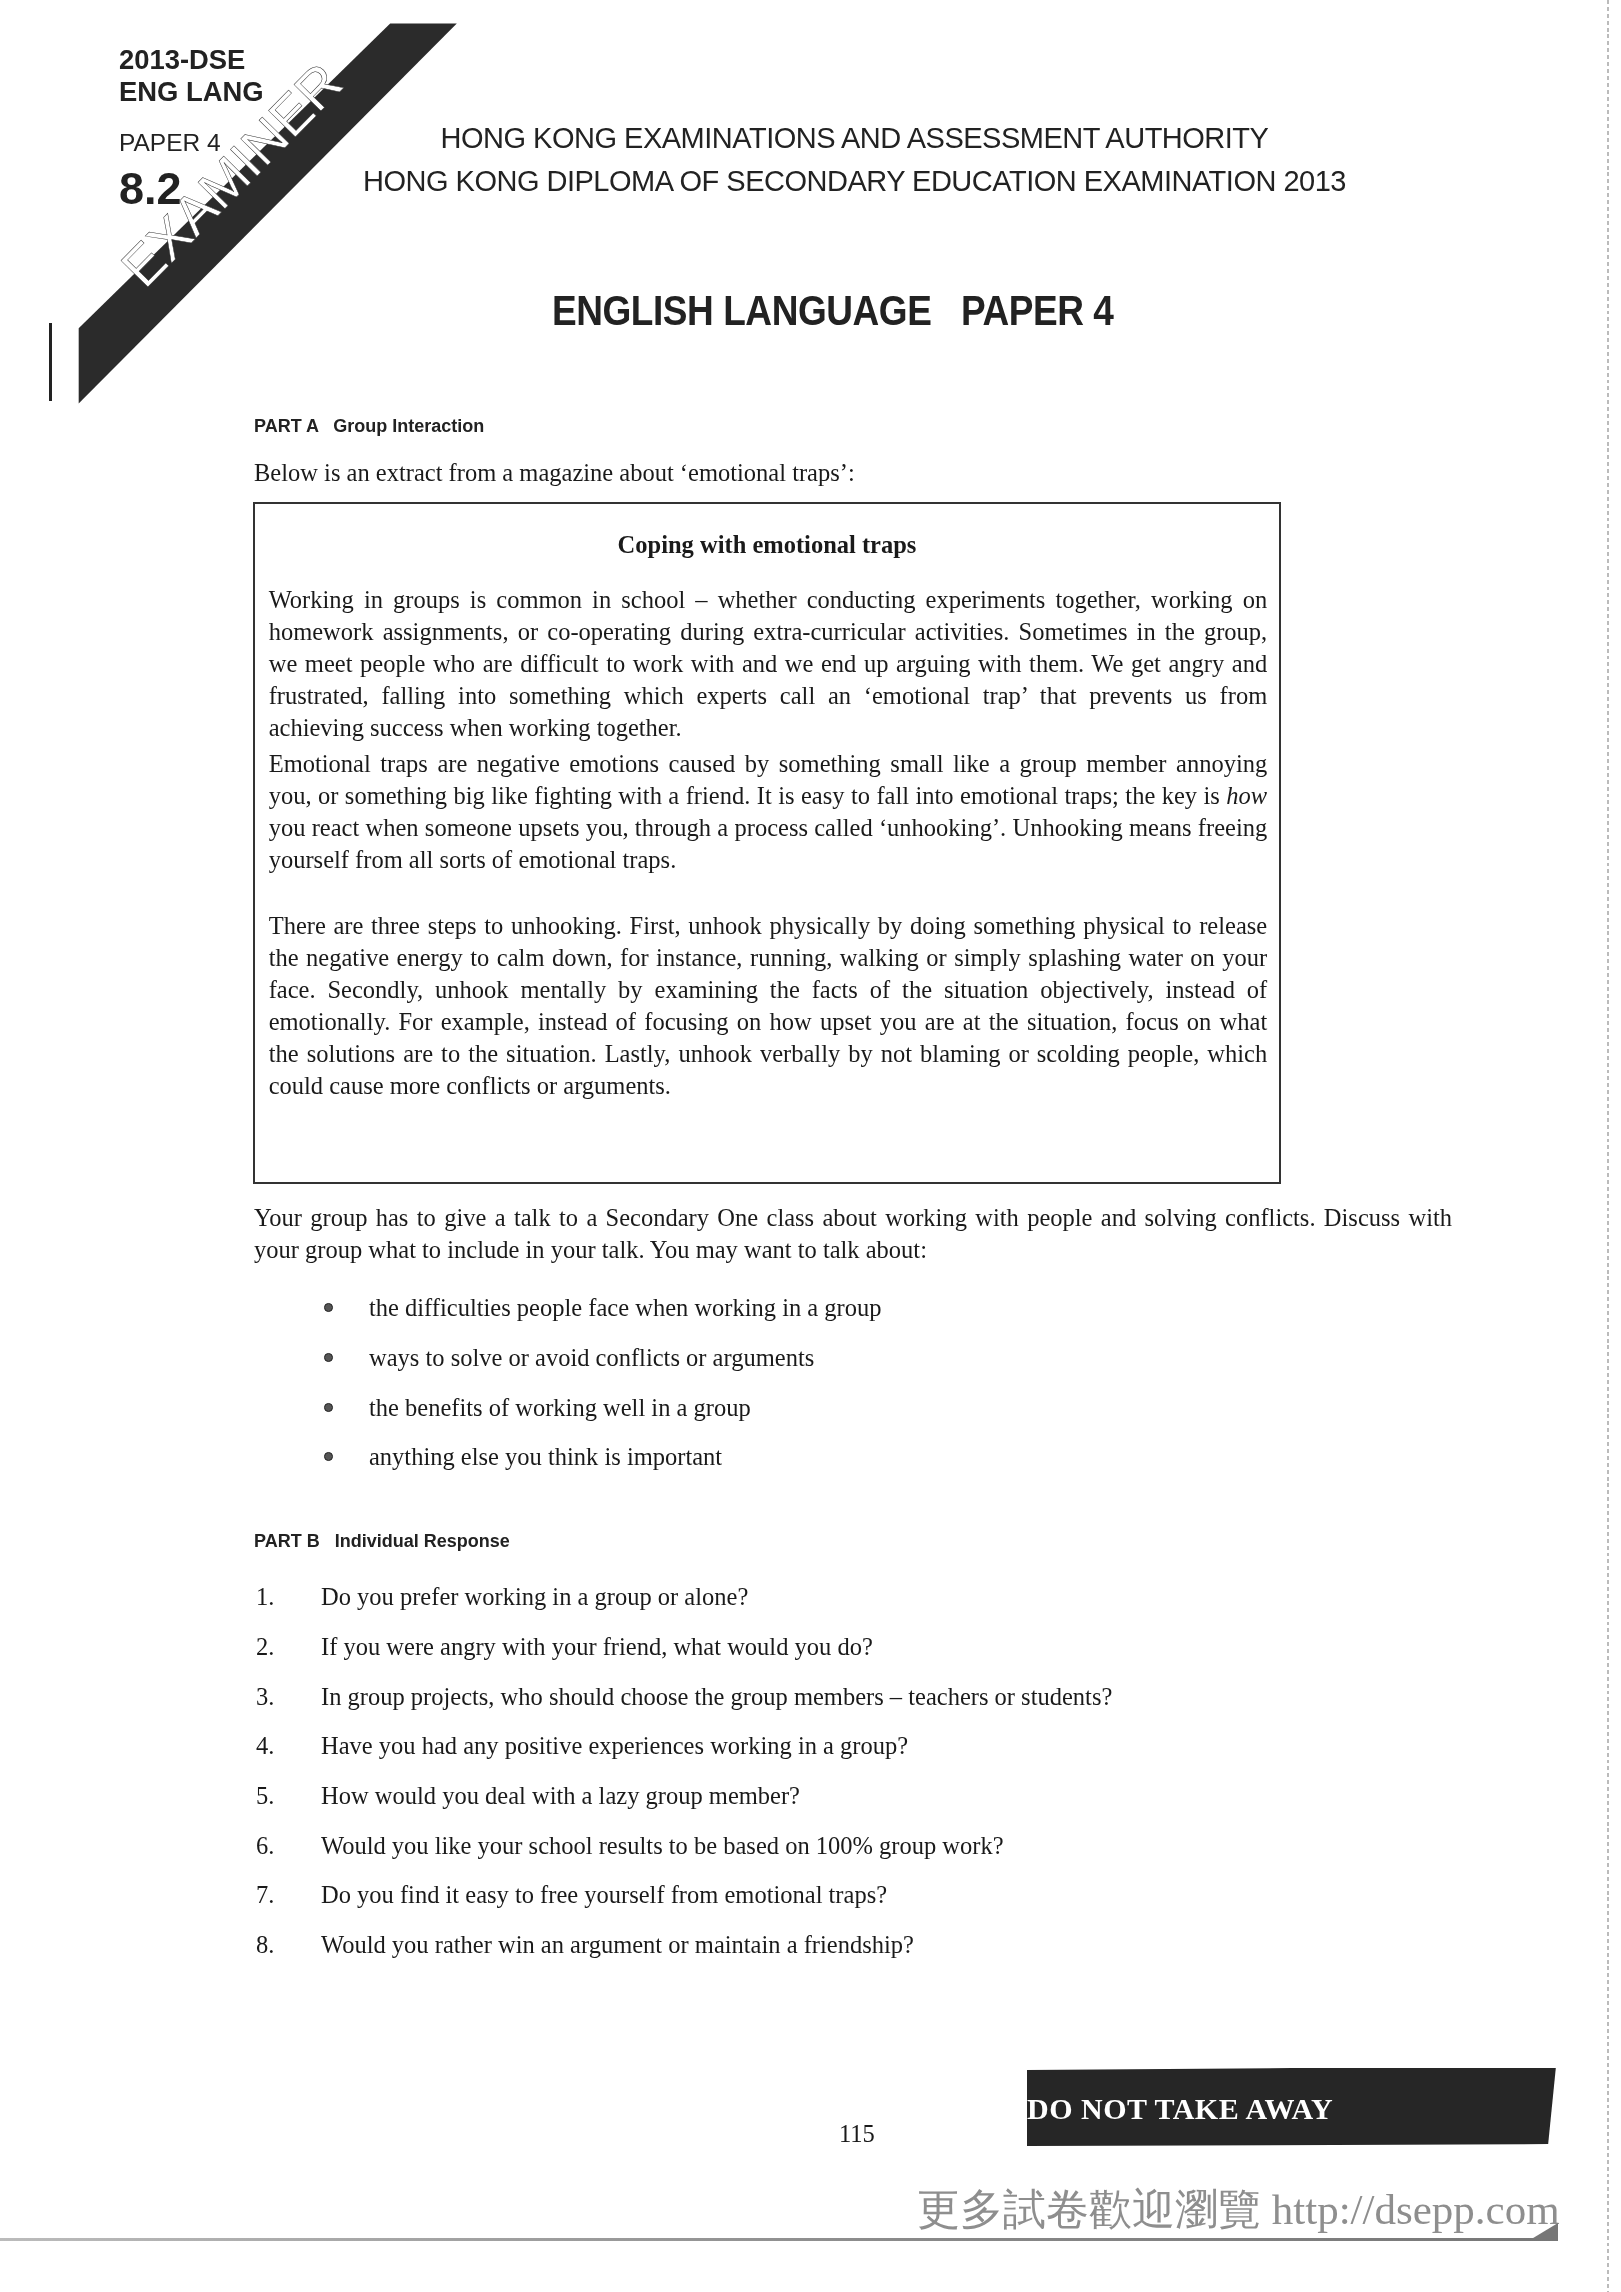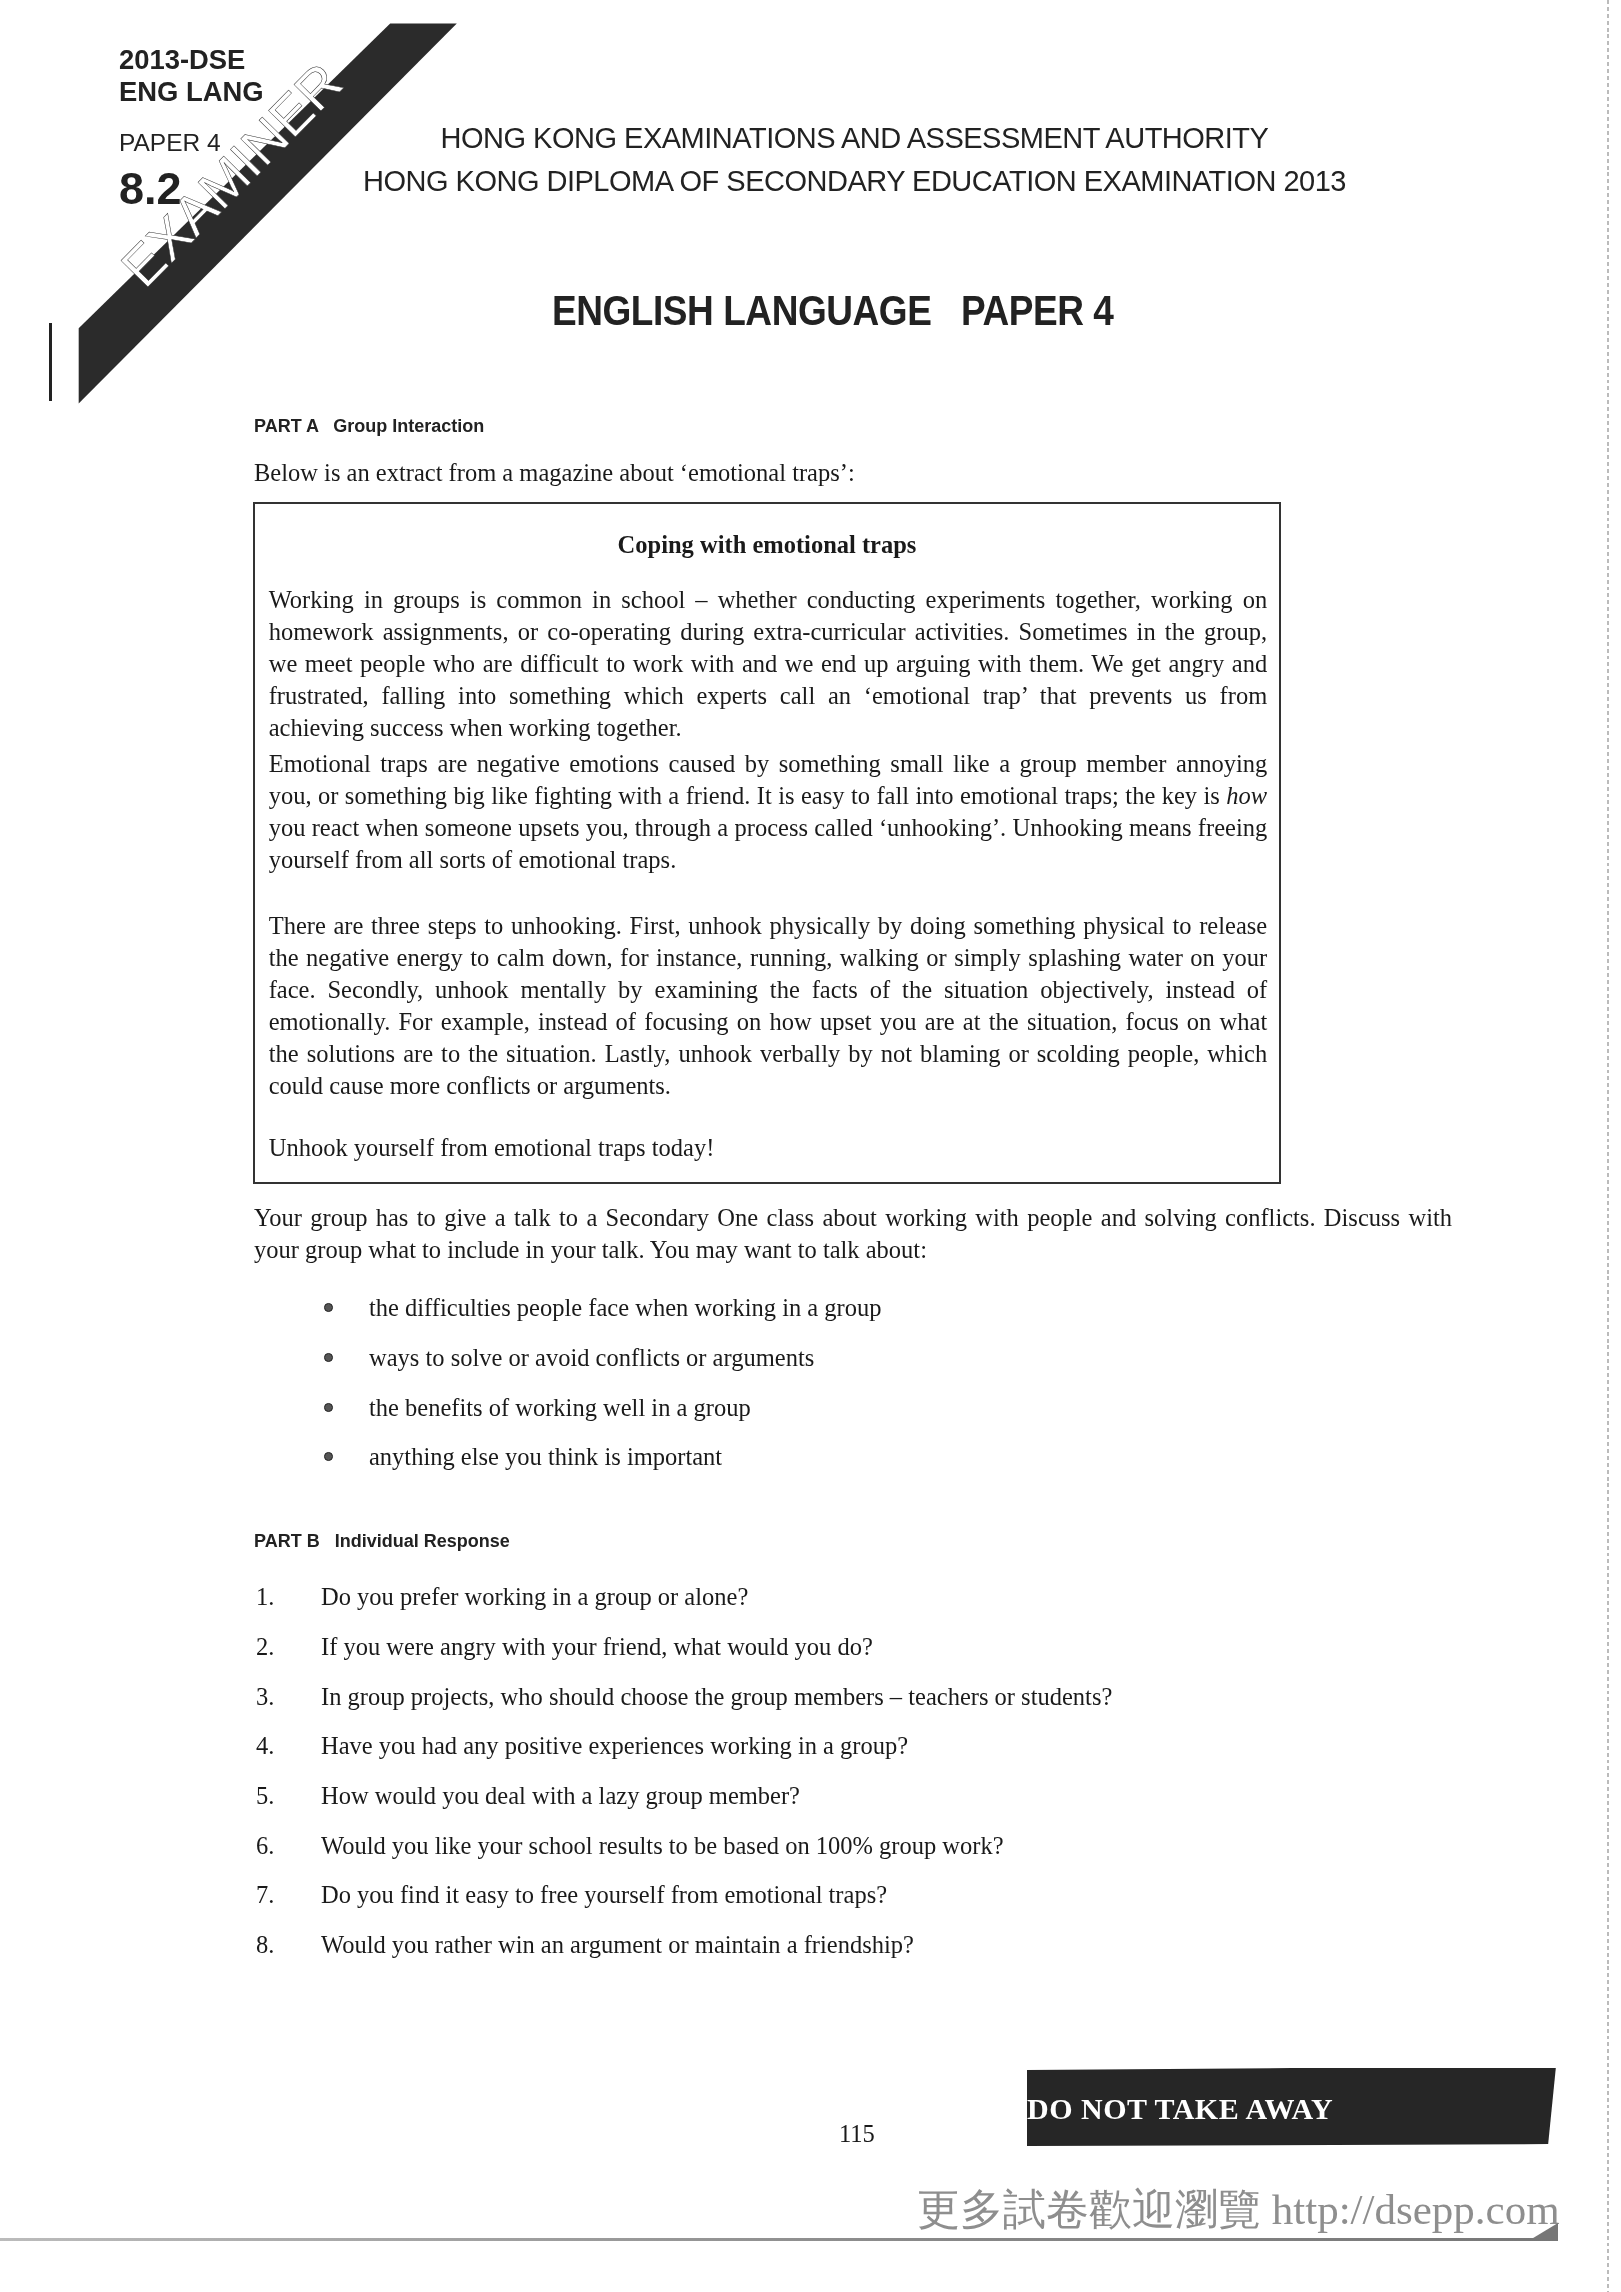--- a/index.html
+++ b/index.html
@@ -85,21 +85,20 @@
 <div class="abs" id="doc-title">ENGLISH LANGUAGE   PAPER 4</div>
 
 <div class="abs part-heading" id="partA-heading">PART A   Group Interaction</div>
 <div class="abs body-text" id="intro-line">Below is an extract from a magazine about ‘emotional traps’:</div>
 
 <div class="abs extract-box">
   <div id="extract-title">Coping with emotional traps</div>
   <div class="extract-para" id="para-1">Working in groups is common in school – whether conducting experiments together, working on homework assignments, or co-operating during extra-curricular activities. Sometimes in the group, we meet people who are difficult to work with and we end up arguing with them. We get angry and frustrated, falling into something which experts call an ‘emotional trap’ that prevents us from achieving success when working together.</div>
   <div class="extract-para" id="para-2"><span>Emotional traps are negative emotions caused by something small like a group member annoying you, or something big like fighting with a friend. It is easy to fall into emotional traps; the key is </span><em>how</em><span> you react when someone upsets you, through a process called ‘unhooking’. Unhooking means freeing yourself from all sorts of emotional traps.</span></div>
   <div class="extract-para" id="para-3">There are three steps to unhooking. First, unhook physically by doing something physical to release the negative energy to calm down, for instance, running, walking or simply splashing water on your face. Secondly, unhook mentally by examining the facts of the situation objectively, instead of emotionally. For example, instead of focusing on how upset you are at the situation, focus on what the solutions are to the situation. Lastly, unhook verbally by not blaming or scolding people, which could cause more conflicts or arguments.</div>
-  <div class="extract-para" id="para-4">Unhook yourself from emotional traps today!</div>
 </div>
 
 <div class="abs" id="task-text">Your group has to give a talk to a Secondary One class about working with people and solving conflicts. Discuss with your group what to include in your talk. You may want to talk about:</div>
 
 <div class="abs bullet-list">
   <div class="bullet-item" style="top:1292px">
     <span class="bullet-dot"></span>
     <span class="bullet-text">the difficulties people face when working in a group</span>
   </div>
   <div class="bullet-item" style="top:1342px">

